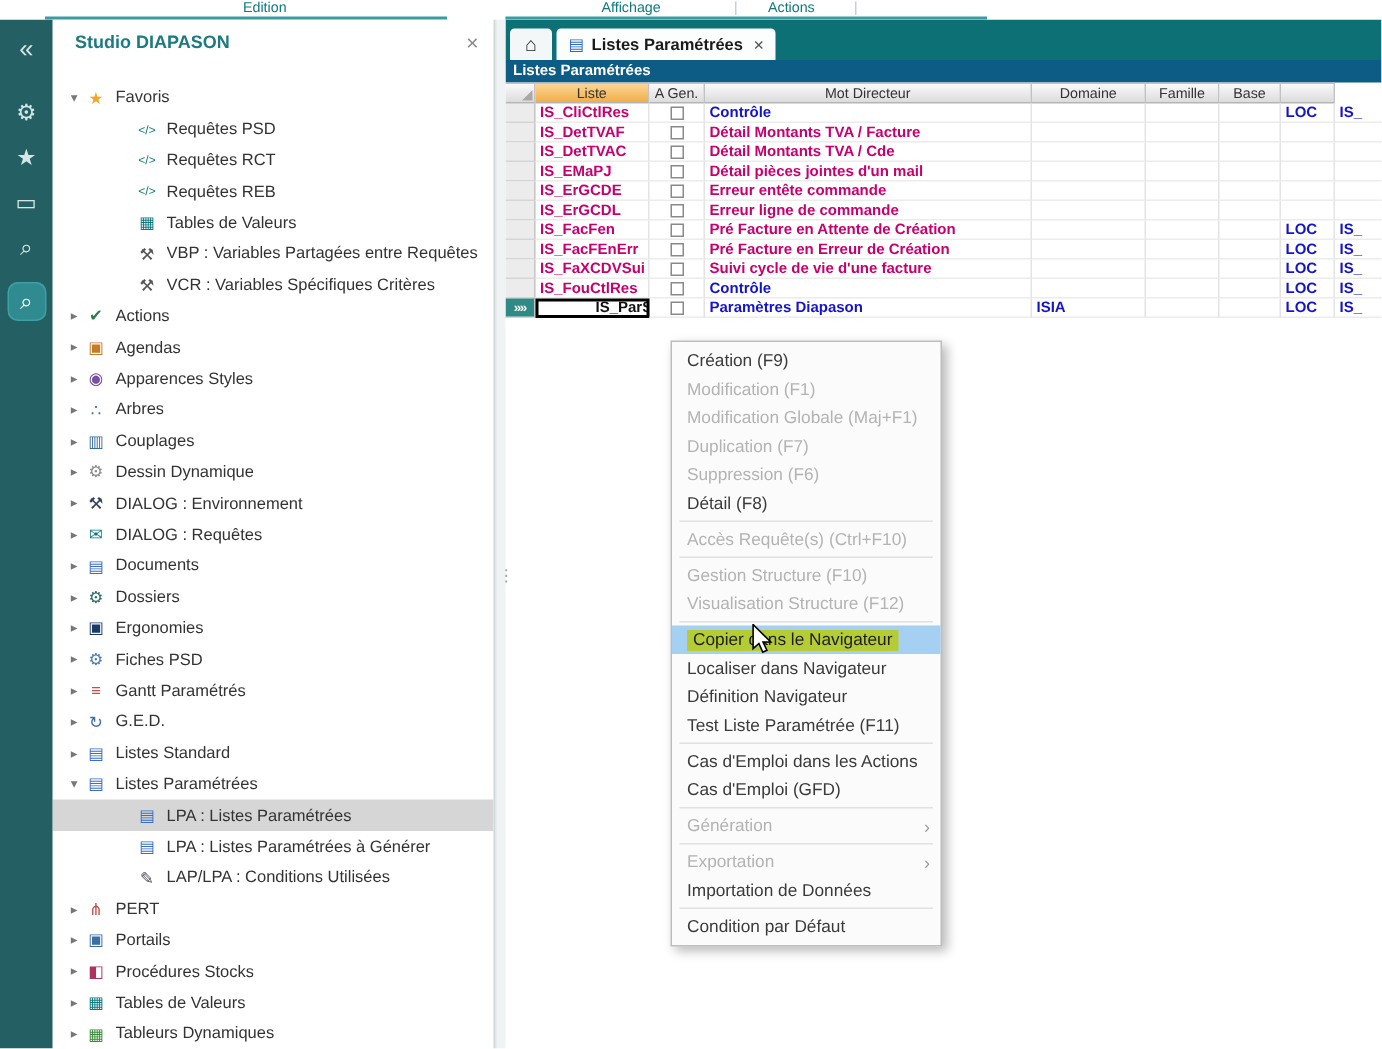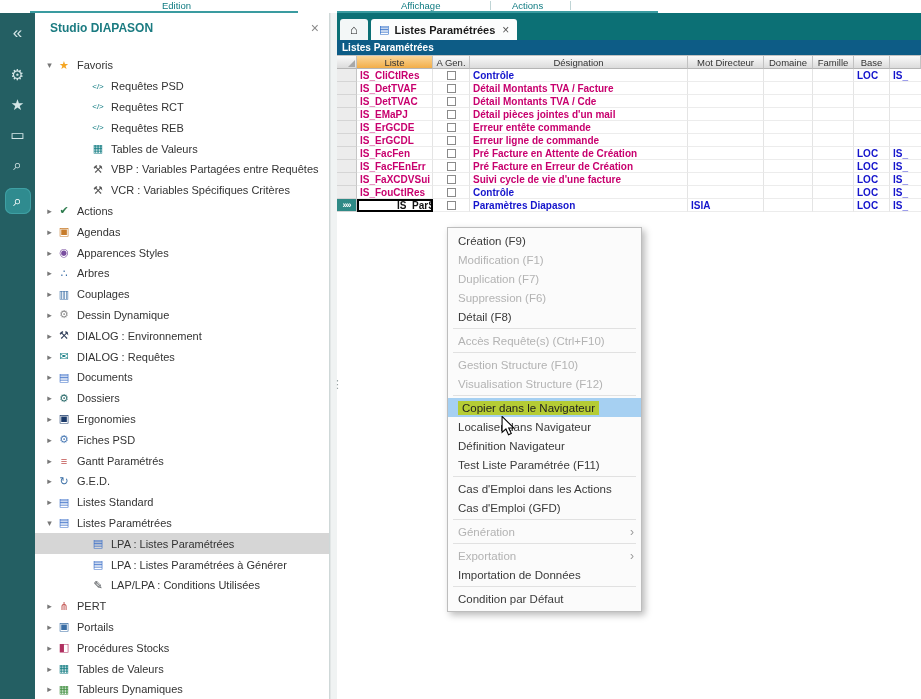--- a/index.html
+++ b/index.html
@@ -53,21 +53,21 @@
   .th-gutter::after { content:""; position:absolute; right:1px; bottom:1px; border-left:7px solid transparent; border-bottom:7px solid #a8a8a8; }
   .trow { height:13px; }
   .td { border-right:1px solid #e4e4e4; border-bottom:1px solid #ececec; font-size:10px; font-weight:bold; display:flex; align-items:center; padding-left:3px; overflow:hidden; white-space:nowrap; color:#222; }
   .td-center { justify-content:center; padding-left:0; }
   .td-last { border-right:none;text-align:center; }
   .gutter { background:#ececec; border-right:1px solid #c6c6c6; border-bottom:1px solid #d5d5d5; justify-content:center; padding-left:0; }
   .gutter.sel { background:#2f8a86; color:#fff; font-size:9px; letter-spacing:-1px; }
   .checkbox { width:9px; height:9px; border:1px solid #8a8a8a; background:#fff; display:inline-block; }
   .liste-sel { outline:2px solid #000; outline-offset:-2px;padding-left:40px; }
   
-  .context-menu { position:absolute; left:447px; top:227px; width:195px; background:#fbfbfb; border:1px solid #bdbdbd; box-shadow:3px 3px 7px rgba(0,0,0,.28); padding:3px 0; z-index:20; }
+  .context-menu { position:absolute; left:447px; top:227px; width:181px; background:#fbfbfb; border:1px solid #bdbdbd; box-shadow:3px 3px 7px rgba(0,0,0,.28); padding:3px 0; z-index:20; }
   .menu-item { height:19px; display:flex; align-items:center; padding:0 18px 0 10px; font-size:11.5px; color:#3a3a3a; position:relative; white-space:nowrap; }
   .menu-item.disabled { color:#b3b3b3; }
   .menu-item.highlight { background:#a6d0f2; }
   .menu-item.highlight .mi-label { background:#b5cc35; color:#1e1e1e; padding:1px 4px; }
   .mi-arrow { position:absolute; right:7px; color:#9a9a9a; font-size:12px; }
   .menu-sep { height:1px; background:#e1e1e1; margin:2px 5px; }
   
   .cursor { position:absolute; left:501px; top:416px; z-index:30; }
 </style>
 </head>
@@ -286,21 +286,20 @@
     </div>
   </div>
   <div class="panel-bar">
     <span>Listes Paramétrées</span>
   </div>
   <div class="grid-area">
     <div class="thead" id="thead">
         <div class="th th-gutter"></div>
         <div class="th sorted">Liste</div>
         <div class="th">A Gen.</div>
-        <div class="th">Désignation</div>
         <div class="th">Mot Directeur</div>
         <div class="th">Domaine</div>
         <div class="th">Famille</div>
         <div class="th">Base</div>
         <div class="th"></div>
       </div>
     <div id="tbody">
         <div class="trow">
           <div class="td gutter"></div>
           <div class="td" style="color: rgb(200, 0, 110);">
@@ -471,20 +470,23 @@
 </div>
 
 <div class="context-menu" id="context-menu">
     <div class="menu-item">
       <span class="mi-label">Création (F9)</span>
     </div>
     <div class="menu-item disabled">
       <span class="mi-label">Modification (F1)</span>
     </div>
     <div class="menu-item disabled">
+      <span class="mi-label">Modification Globale (Maj+F1)</span>
+    </div>
+    <div class="menu-item disabled">
       <span class="mi-label">Duplication (F7)</span>
     </div>
     <div class="menu-item disabled">
       <span class="mi-label">Suppression (F6)</span>
     </div>
     <div class="menu-item">
       <span class="mi-label">Détail (F8)</span>
     </div>
     <div class="menu-sep"></div>
     <div class="menu-item disabled">

